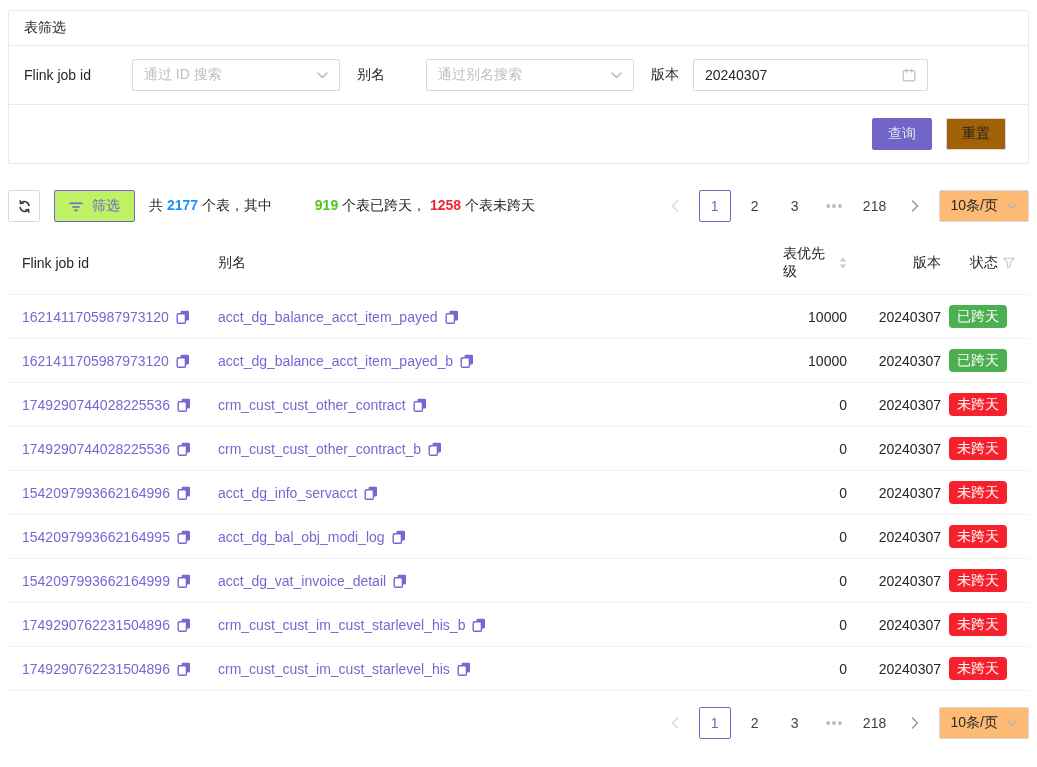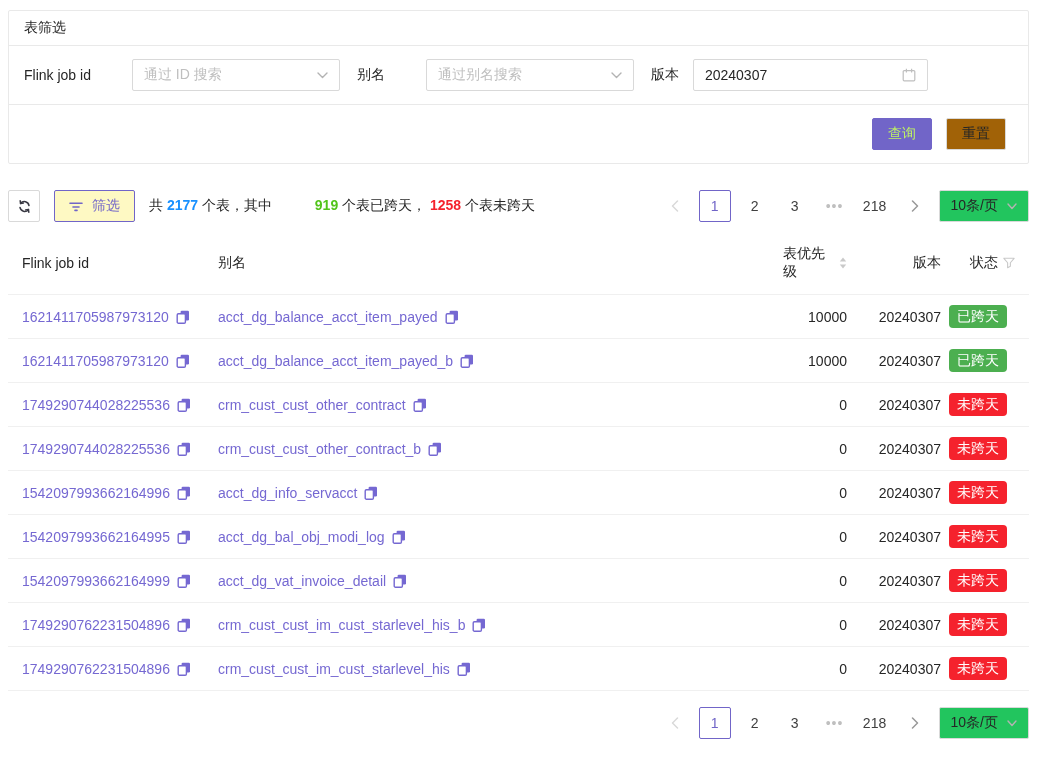--- a/index.html
+++ b/index.html
@@ -35,44 +35,44 @@
     height:32px;border:1px solid var(--input-border);border-radius:2px;background:#fff;
     display:flex;align-items:center;justify-content:space-between;padding:0 11px;cursor:pointer;
   }
   .select-box{width:208px;margin-left:27px;}
   .date-box{width:235px;}
   .placeholder{color:var(--placeholder);}
   .date-value{color:var(--text);}
   .card-footer{display:flex;justify-content:flex-end;align-items:center;gap:14px;padding:13px 22px 13px 15px;}
   .btn{height:32px;border-radius:2px;font-size:14px;padding:0 15px;cursor:pointer;
        font-family:"Liberation Sans","DejaVu Sans",sans-serif;}
-  .btn-primary{background:var(--accent);border:1px solid var(--accent);color:#bef264;}
+  .btn-primary{background:var(--accent);border:1px solid var(--accent);color:#e5e5e5;}
   .btn-default{background:#a16207;border:1px solid var(--input-border);color:var(--text);}
   
   .toolbar{margin:26px 8px 0 8px;display:flex;align-items:center;justify-content:space-between;}
   .toolbar-left{display:flex;align-items:center;gap:14px;}
   .icon-btn{width:32px;height:32px;background:#fff;border:1px solid var(--input-border);border-radius:2px;
             display:flex;align-items:center;justify-content:center;cursor:pointer;color:#383842;}
-  .filter-btn{height:32px;background:#fef9c3;border:1px solid var(--accent);color:var(--accent);border-radius:2px;
+  .filter-btn{height:32px;background:#bef264;border:1px solid var(--accent);color:var(--accent);border-radius:2px;
               display:flex;align-items:center;gap:9px;padding:0 14px;cursor:pointer;font-size:14px;
               font-family:"Liberation Sans","DejaVu Sans",sans-serif;}
   .summary{white-space:nowrap;}
   .num{font-weight:600;}
   .num-blue{color:var(--blue);}
   .num-green{color:var(--green);margin-left:39px;}
   .num-red{color:var(--red);}
   
   .pagination{display:flex;align-items:center;gap:8px;}
   .page-item{min-width:32px;height:32px;display:flex;align-items:center;justify-content:center;
              border-radius:2px;cursor:pointer;color:#404040;background:#fff;border:1px solid transparent;}
   .page-item.active{border-color:var(--accent);color:var(--accent);}
   .page-arrow{color:#999;}
   .page-arrow.disabled{color:#d9d9d9;cursor:default;}
   .page-ellipsis{color:#bfbfbf;min-width:32px;text-align:center;letter-spacing:1px;cursor:pointer;}
-  .size-select{height:32px;border:1px solid var(--input-border);border-radius:2px;background:#22c55e;
+  .size-select{height:32px;border:1px solid var(--input-border);border-radius:2px;background:#fdba74;
                display:flex;align-items:center;gap:9px;padding:0 11px;cursor:pointer;}
   
   table.data-table{width:1021px;margin:10px 8px 0 8px;border-collapse:collapse;table-layout:fixed;}
   .data-table th{font-weight:500;font-size:14px;color:var(--text);padding:13px 0;border-bottom:1px solid var(--row-border);text-align:left;}
   .data-table td{font-size:14px;padding:0;border-bottom:1px solid var(--row-border);height:44px;}
   .c-id{width:196px;padding-left:14px !important;}
   .c-alias{padding-left:14px !important;}
   .c-priority{width:78px;text-align:right;padding-right:14px !important;}
   .c-version{width:88px;text-align:right !important;padding-right:8px !important;}
   .c-status{width:80px;text-align:left;padding-right:14px !important;}

